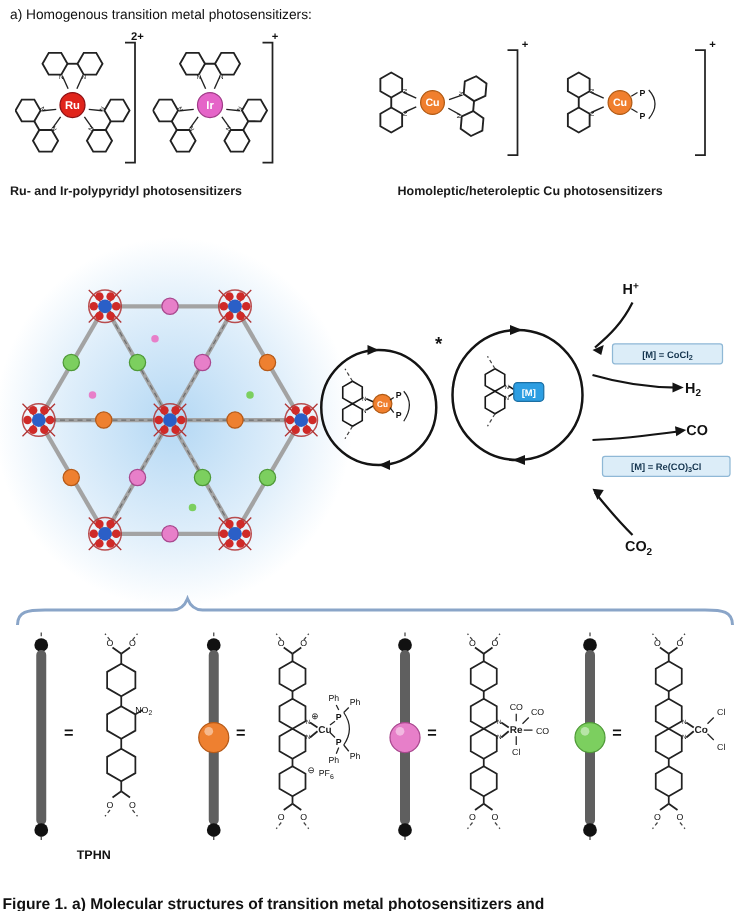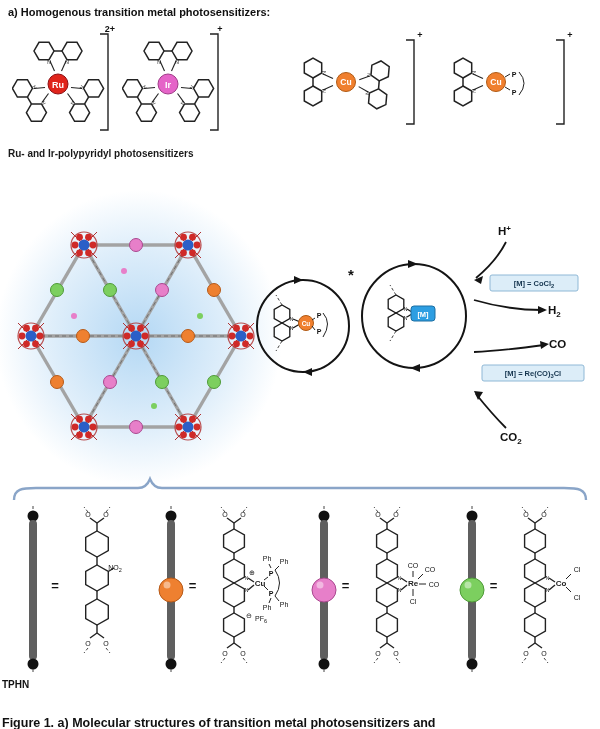--- a/index.html
+++ b/index.html
@@ -1,20 +1,20 @@
 <!DOCTYPE html>
 <html><head>
 <meta charset="utf-8">
 <style>
   *{margin:0;padding:0;box-sizing:border-box}
   html,body{width:600px;height:729px}
   body{font-family:"Liberation Sans",sans-serif;background:#fff;color:#111}
   #stage{position:relative;width:600px;height:729px;overflow:hidden;background:#fff}
   .abs{position:absolute}
-  .heading{font-size:11px;font-weight:bold;color:#101010;white-space:nowrap}
+  .heading{font-size:11px;font-weight:normal;color:#101010;white-space:nowrap}
   .sublabel{font-size:10px;font-weight:bold;text-align:left;color:#1a1a1a}
   svg text{font-family:"Liberation Sans",sans-serif}
   .brk{fill:none;stroke:#222;stroke-width:1.4}
   .chg{font-size:9px;font-weight:bold;fill:#111;text-anchor:middle}
   .dsh{stroke:#444;stroke-width:1;stroke-dasharray:3,2.2;fill:none}
   .sk{stroke:#222;stroke-width:1.4;fill:none}
   .sk2{stroke:#222;stroke-width:1;fill:none}
   .skc{stroke:#181818;stroke-width:1.3;fill:none}
   .at{font-size:7px;fill:#111;text-anchor:middle}
   .atn{font-size:5px;fill:#111;text-anchor:middle}
@@ -24,21 +24,21 @@
   .ah{fill:#141414;stroke:none}
   .cond-box{fill:#dcedf8;stroke:#8fb8d6;stroke-width:1}
   .cond-text{font-size:7.5px;font-weight:bold;fill:#14344e;text-anchor:middle}
   .species{font-size:11.5px;font-weight:bold;fill:#111}
   .mof-glow{position:absolute;left:-4px;top:190px;width:286px;height:296px;
     background:radial-gradient(closest-side,rgba(140,195,238,0.65),rgba(150,200,240,0.30) 62%,rgba(150,200,240,0) 100%)}
   #panels{position:absolute;left:2px;top:504px;width:596px;display:flex}
   .panel{display:flex;flex-direction:column}
   .prow{display:flex;justify-content:center;align-items:flex-start;gap:3px}
   .eq{font-size:13px;font-weight:bold;margin-top:74px}
-  .pname{text-align:left;font-size:10px;font-weight:bold;margin-top:3px;white-space:nowrap}
+  .pname{text-align:center;font-size:10px;font-weight:bold;margin-top:3px;white-space:nowrap}
   .pname .sub{font-size:7.5px;vertical-align:-2px}
   .caption{position:absolute;left:2px;top:716px;width:590px;font-size:12.5px;font-weight:bold;white-space:nowrap;overflow:hidden}
 </style>
 </head>
 <body>
 
 <div id="stage">
 
   <svg width="0" height="0" style="position:absolute" aria-hidden="true">
     <defs>
@@ -115,20 +115,21 @@
       <line x1="9" y1="5" x2="14" y2="8" class="sk2"></line>
       <text x="18" y="-5" class="at" font-weight="bold">P</text>
       <text x="18" y="13" class="at" font-weight="bold">P</text>
       <path d="M23,-10 Q33,1 23,13" class="sk2"></path>
     </g>
     <path d="M116,16 h8 v84 h-8" class="brk"></path>
     <text x="130" y="14" class="chg">+</text>
   </svg>
 
   <div class="abs sublabel" style="left:8px;top:148px;width:232px">Ru- and Ir-polypyridyl photosensitizers</div>
+  <div class="abs sublabel" style="left:318px;top:148px;width:264px">Homoleptic/heteroleptic Cu photosensitizers</div>
 
 
   <div class="mof-glow"></div>
 
   <svg class="abs" style="left:4px;top:196px" width="266" height="282" viewBox="0 0 266 282">
     <g stroke="#a3a3a3" stroke-width="3.4">
       <line x1="237" y1="140" x2="184" y2="49"></line>
         <line x1="184" y1="49" x2="80" y2="49"></line>
       <line x1="80" y1="49" x2="27" y2="140"></line>
         <line x1="27" y1="140" x2="80" y2="231"></line>

